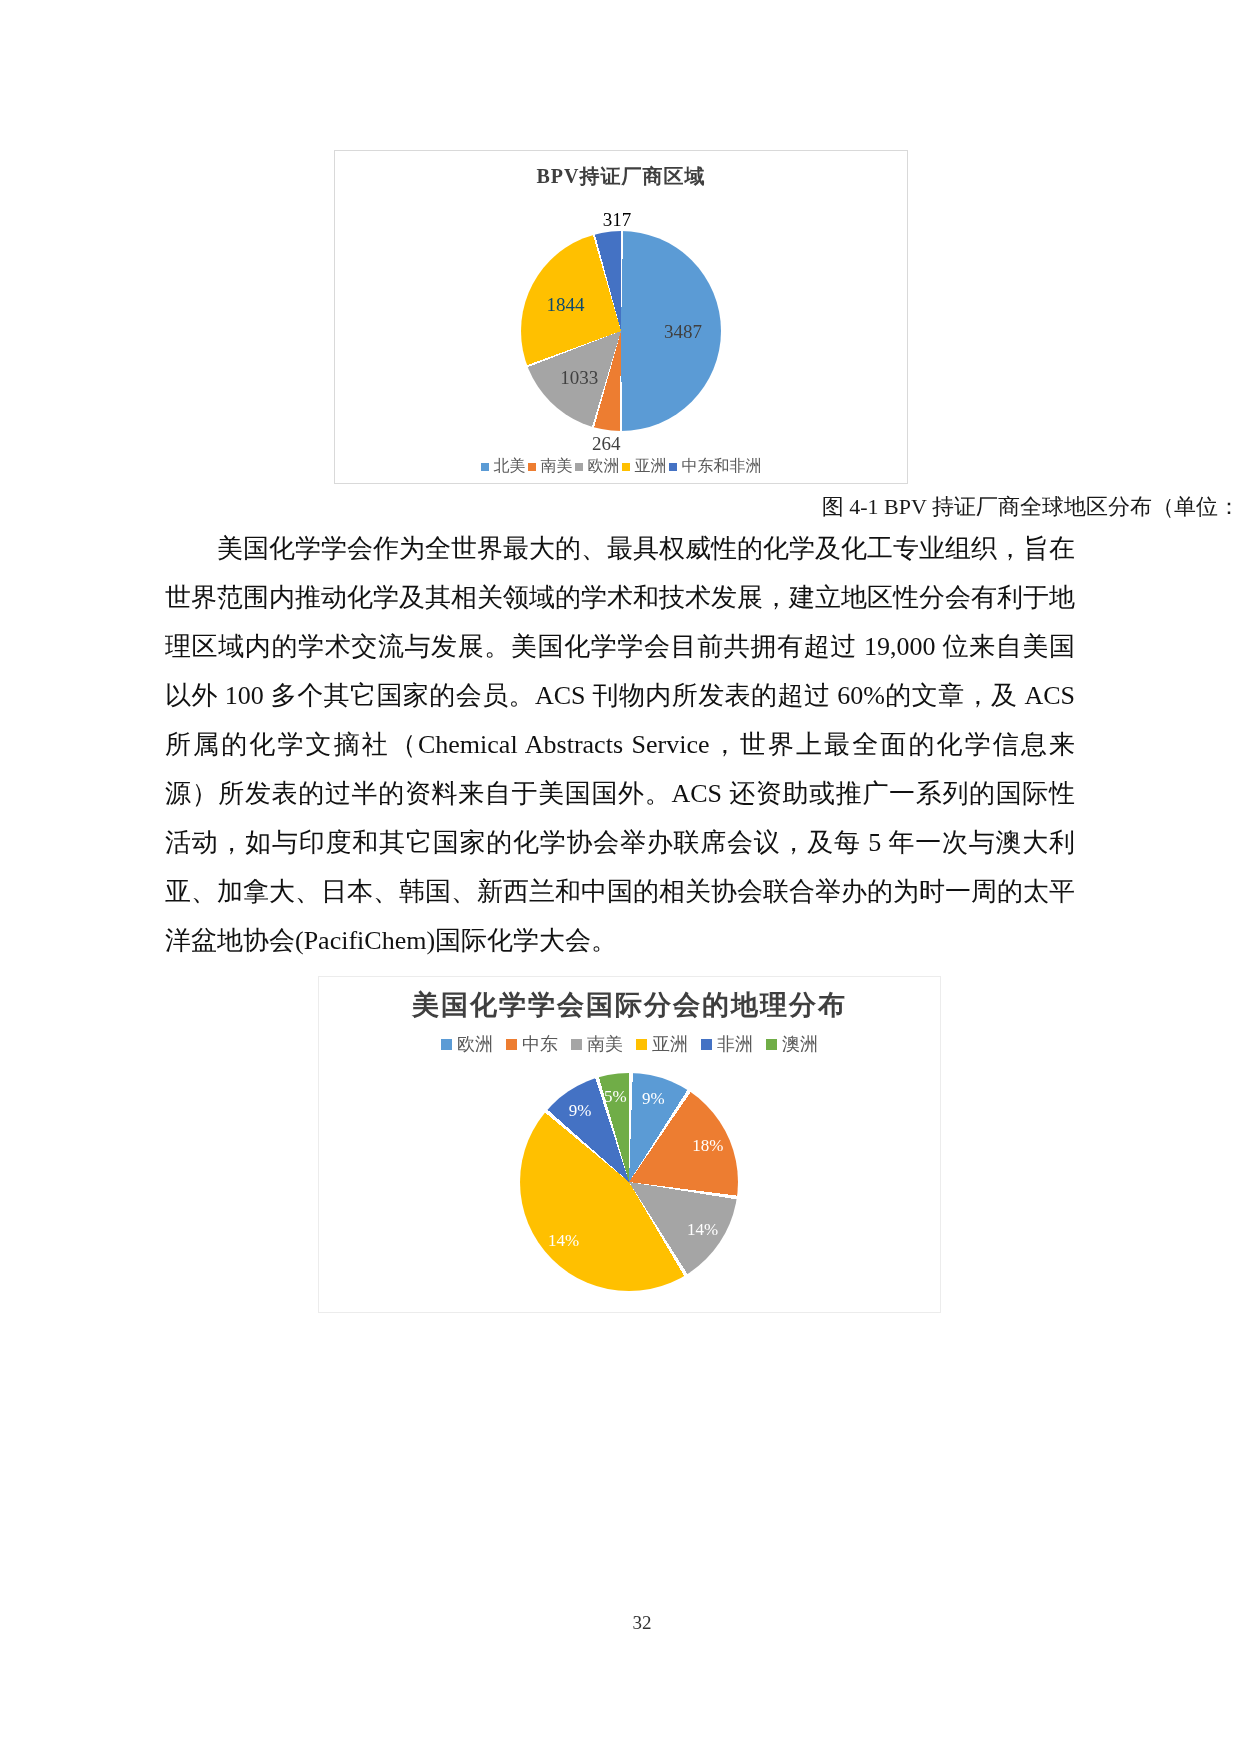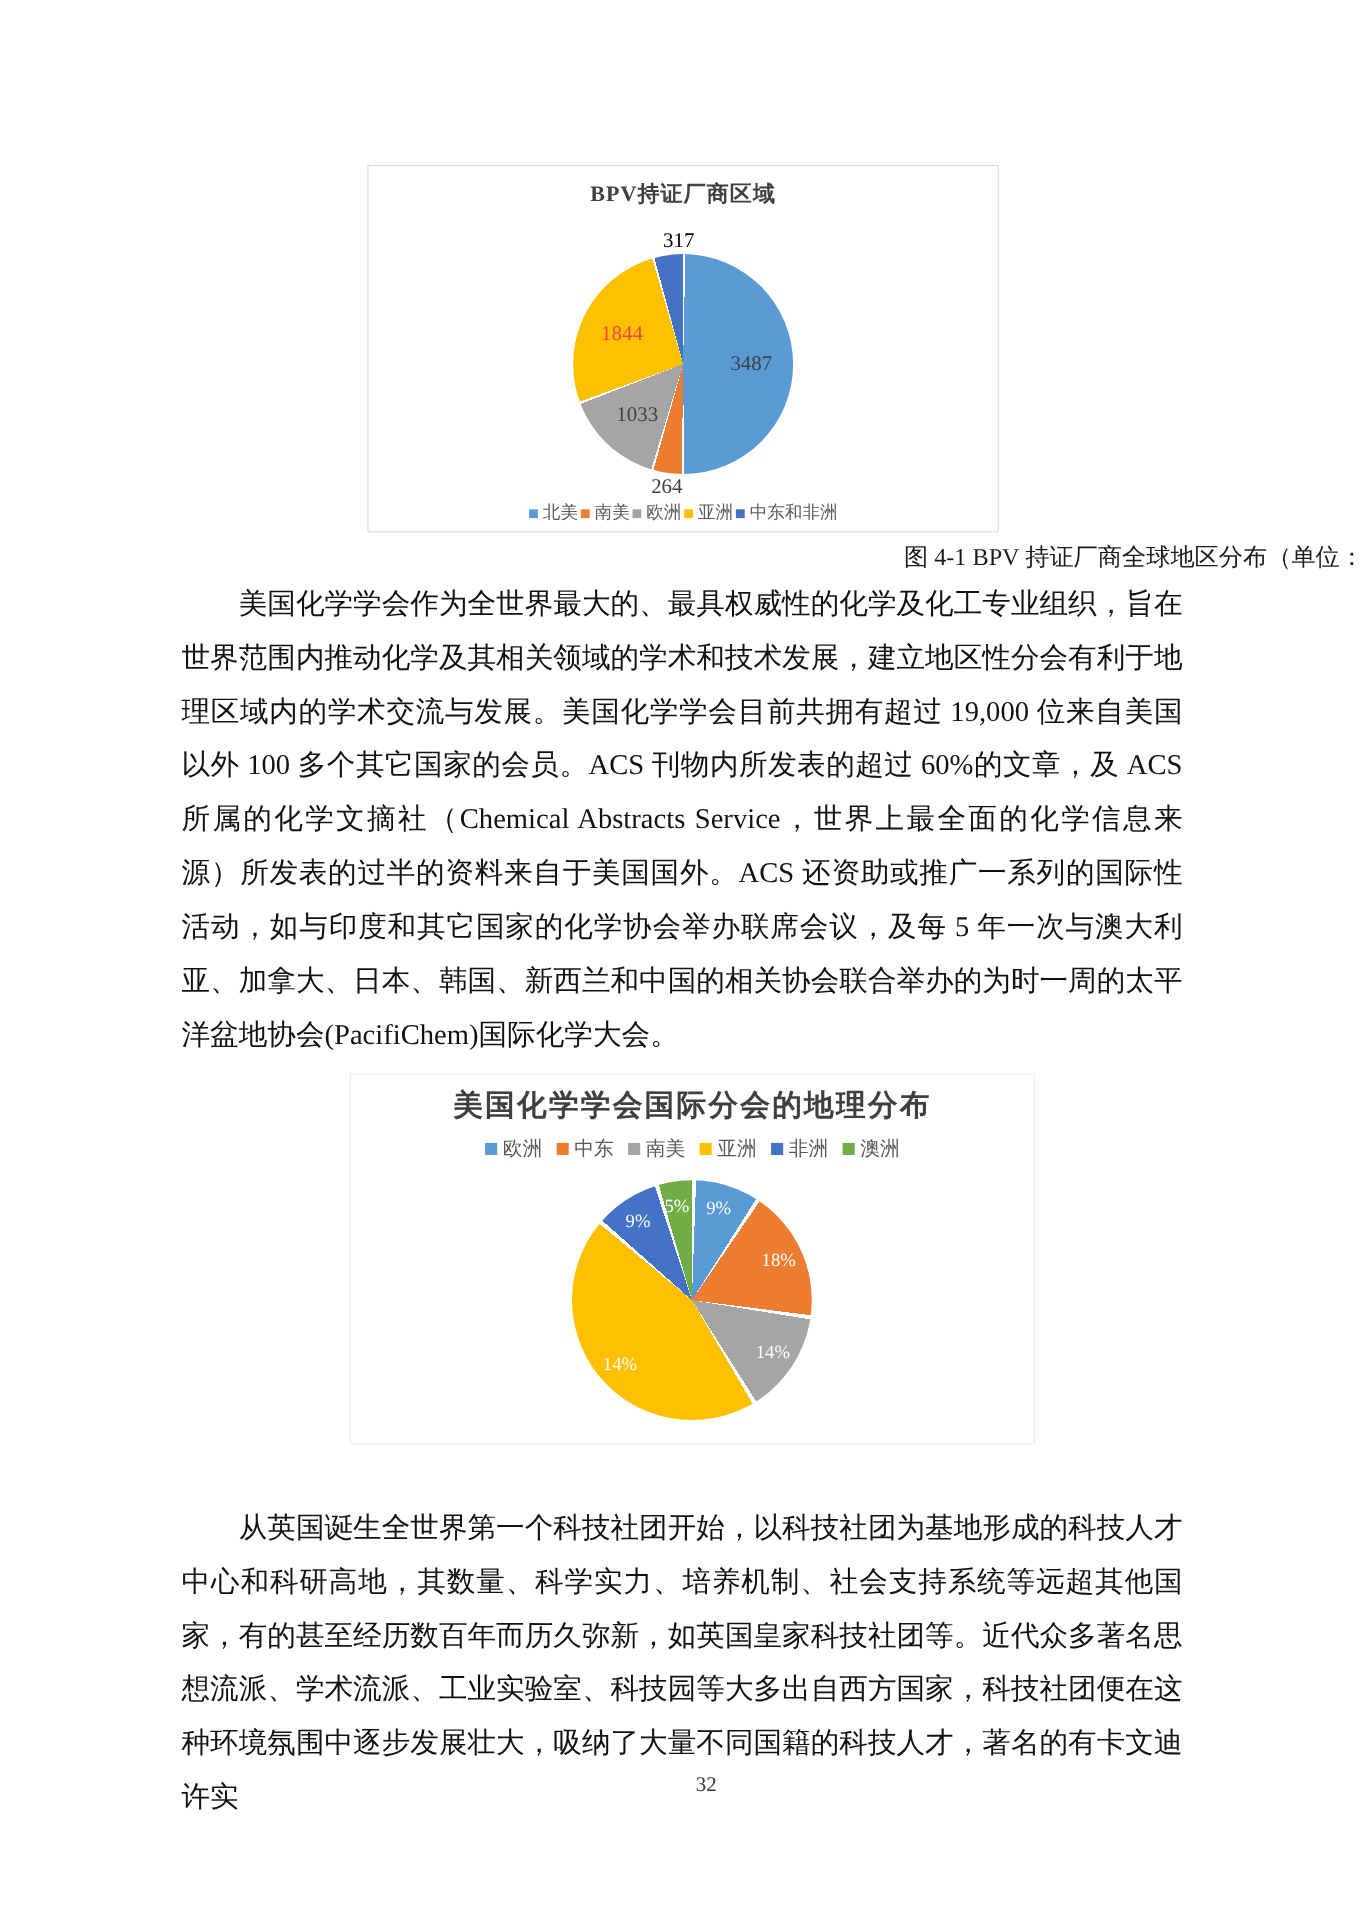--- a/index.html
+++ b/index.html
@@ -73,21 +73,21 @@
 
 <div class="page">
 
   <div class="figure-box" id="fig1">
     <div class="chart-title">BPV持证厂商区域</div>
     <div class="pie-wrap">
       <div class="pie" style="background: conic-gradient(rgb(255, 255, 255) 0deg, rgb(255, 255, 255) 1.2deg, rgb(91, 155, 213) 1.2deg, rgb(91, 155, 213) 179.434deg, rgb(255, 255, 255) 179.434deg, rgb(255, 255, 255) 180.634deg, rgb(237, 125, 49) 180.634deg, rgb(237, 125, 49) 195.643deg, rgb(255, 255, 255) 195.643deg, rgb(255, 255, 255) 196.843deg, rgb(165, 165, 165) 196.843deg, rgb(165, 165, 165) 248.799deg, rgb(255, 255, 255) 248.799deg, rgb(255, 255, 255) 249.999deg, rgb(255, 192, 0) 249.999deg, rgb(255, 192, 0) 343.688deg, rgb(255, 255, 255) 343.688deg, rgb(255, 255, 255) 344.888deg, rgb(68, 114, 196) 344.888deg, rgb(68, 114, 196) 360deg);"></div>
     <span class="pie-label" style="left: calc(50% + 62px); top: calc(50% - 0.3px); color: #404040;">3487</span>
         <span class="pie-label" style="left: calc(50% - 14.8px); top: calc(50% + 112px); color: rgb(64, 64, 64);">264</span>
         <span class="pie-label" style="left: calc(50% - 41.7px); top: calc(50% + 45.9px); color: rgb(64, 64, 64);">1033</span>
-        <span class="pie-label" style="left: calc(50% - 55.6px); top: calc(50% - 27.4px); color: #ef4444;">1844</span>
+        <span class="pie-label" style="left: calc(50% - 55.6px); top: calc(50% - 27.4px); color: #0c4a6e;">1844</span>
         <span class="pie-label" style="left: calc(50% - 16px); top: calc(50% - 111.9px); color: #000000; margin-left: 12px;">317</span>
       </div>
     <div class="legend">
         <span class="legend-item">
           <span class="legend-swatch" style="background: rgb(91, 155, 213);"></span>
           <span>北美</span>
         </span>
         <span class="legend-item">
           <span class="legend-swatch" style="background: rgb(237, 125, 49);"></span>
           <span>南美</span>
@@ -142,17 +142,16 @@
       <div class="pie" style="background: conic-gradient(rgb(255, 255, 255) 0deg, rgb(255, 255, 255) 2deg, rgb(91, 155, 213) 2deg, rgb(91, 155, 213) 32.4deg, rgb(255, 255, 255) 32.4deg, rgb(255, 255, 255) 34.4deg, rgb(237, 125, 49) 34.4deg, rgb(237, 125, 49) 97.2deg, rgb(255, 255, 255) 97.2deg, rgb(255, 255, 255) 99.2deg, rgb(165, 165, 165) 99.2deg, rgb(165, 165, 165) 147.6deg, rgb(255, 255, 255) 147.6deg, rgb(255, 255, 255) 149.6deg, rgb(255, 192, 0) 149.6deg, rgb(255, 192, 0) 309.6deg, rgb(255, 255, 255) 309.6deg, rgb(255, 255, 255) 311.6deg, rgb(68, 114, 196) 311.6deg, rgb(68, 114, 196) 342deg, rgb(255, 255, 255) 342deg, rgb(255, 255, 255) 344deg, rgb(112, 173, 71) 344deg, rgb(112, 173, 71) 360deg);"></div>
     <span class="pie-label" style="left: calc(50% + 24.3px); top: calc(50% - 83.7px); color: rgb(255, 255, 255);">9%</span>
         <span class="pie-label" style="left: calc(50% + 78.9px); top: calc(50% - 37.1px); color: rgb(255, 255, 255);">18%</span>
         <span class="pie-label" style="left: calc(50% + 73.6px); top: calc(50% + 46.7px); color: rgb(255, 255, 255);">14%</span>
         <span class="pie-label" style="left: calc(50% - 65.4px); top: calc(50% + 57.7px); color: rgb(255, 255, 255);">14%</span>
         <span class="pie-label" style="left: calc(50% - 49px); top: calc(50% - 72.1px); color: rgb(255, 255, 255);">9%</span>
         <span class="pie-label" style="left: calc(50% - 13.6px); top: calc(50% - 86.1px); color: rgb(255, 255, 255);">5%</span>
       </div>
   </div>
 
-  <p class="body-para" id="para2">从英国诞生全世界第一个科技社团开始，以科技社团为基地形成的科技人才中心和科研高地，其数量、科学实力、培养机制、社会支持系统等远超其他国家，有的甚至经历数百年而历久弥新，如英国皇家科技社团等。近代众多著名思想流派、学术流派、工业实验室、科技园等大多出自西方国家，科技社团便在这种环境氛围中逐步发展壮大，吸纳了大量不同国籍的科技人才，著名的有卡文迪许实</p>
 
   <div class="page-number">32</div>
 
 </div>
 
 </body></html>

